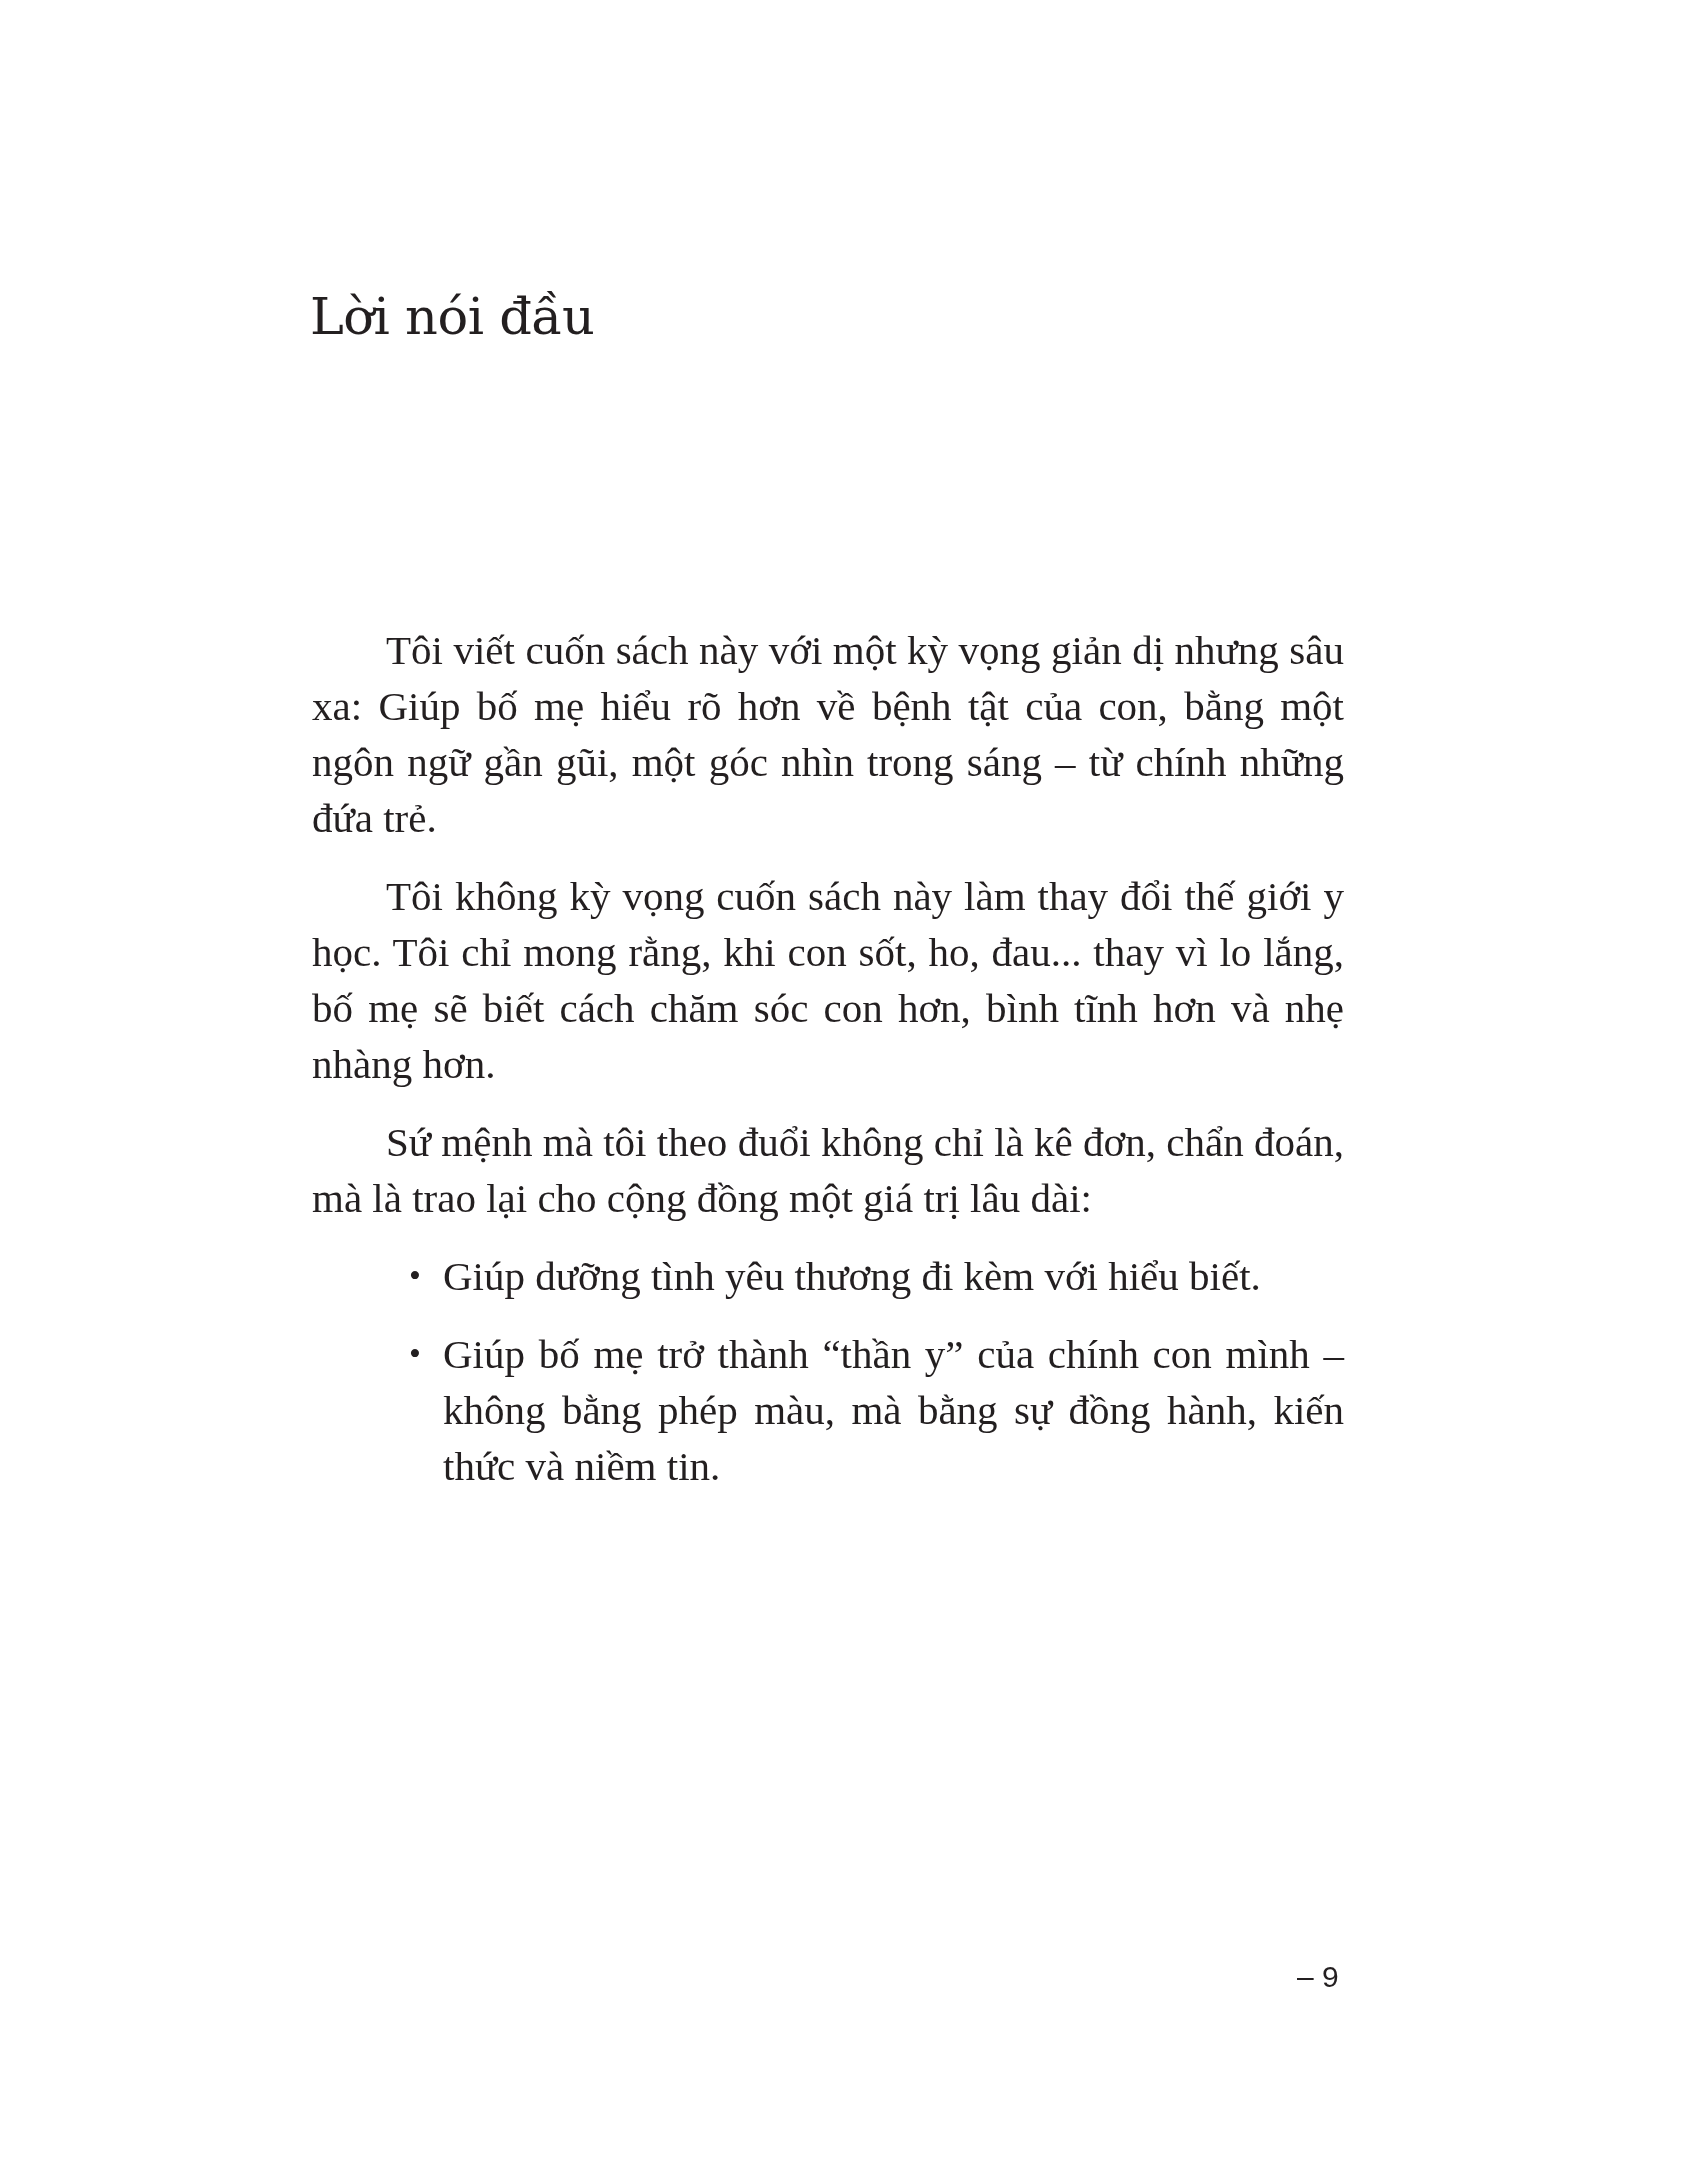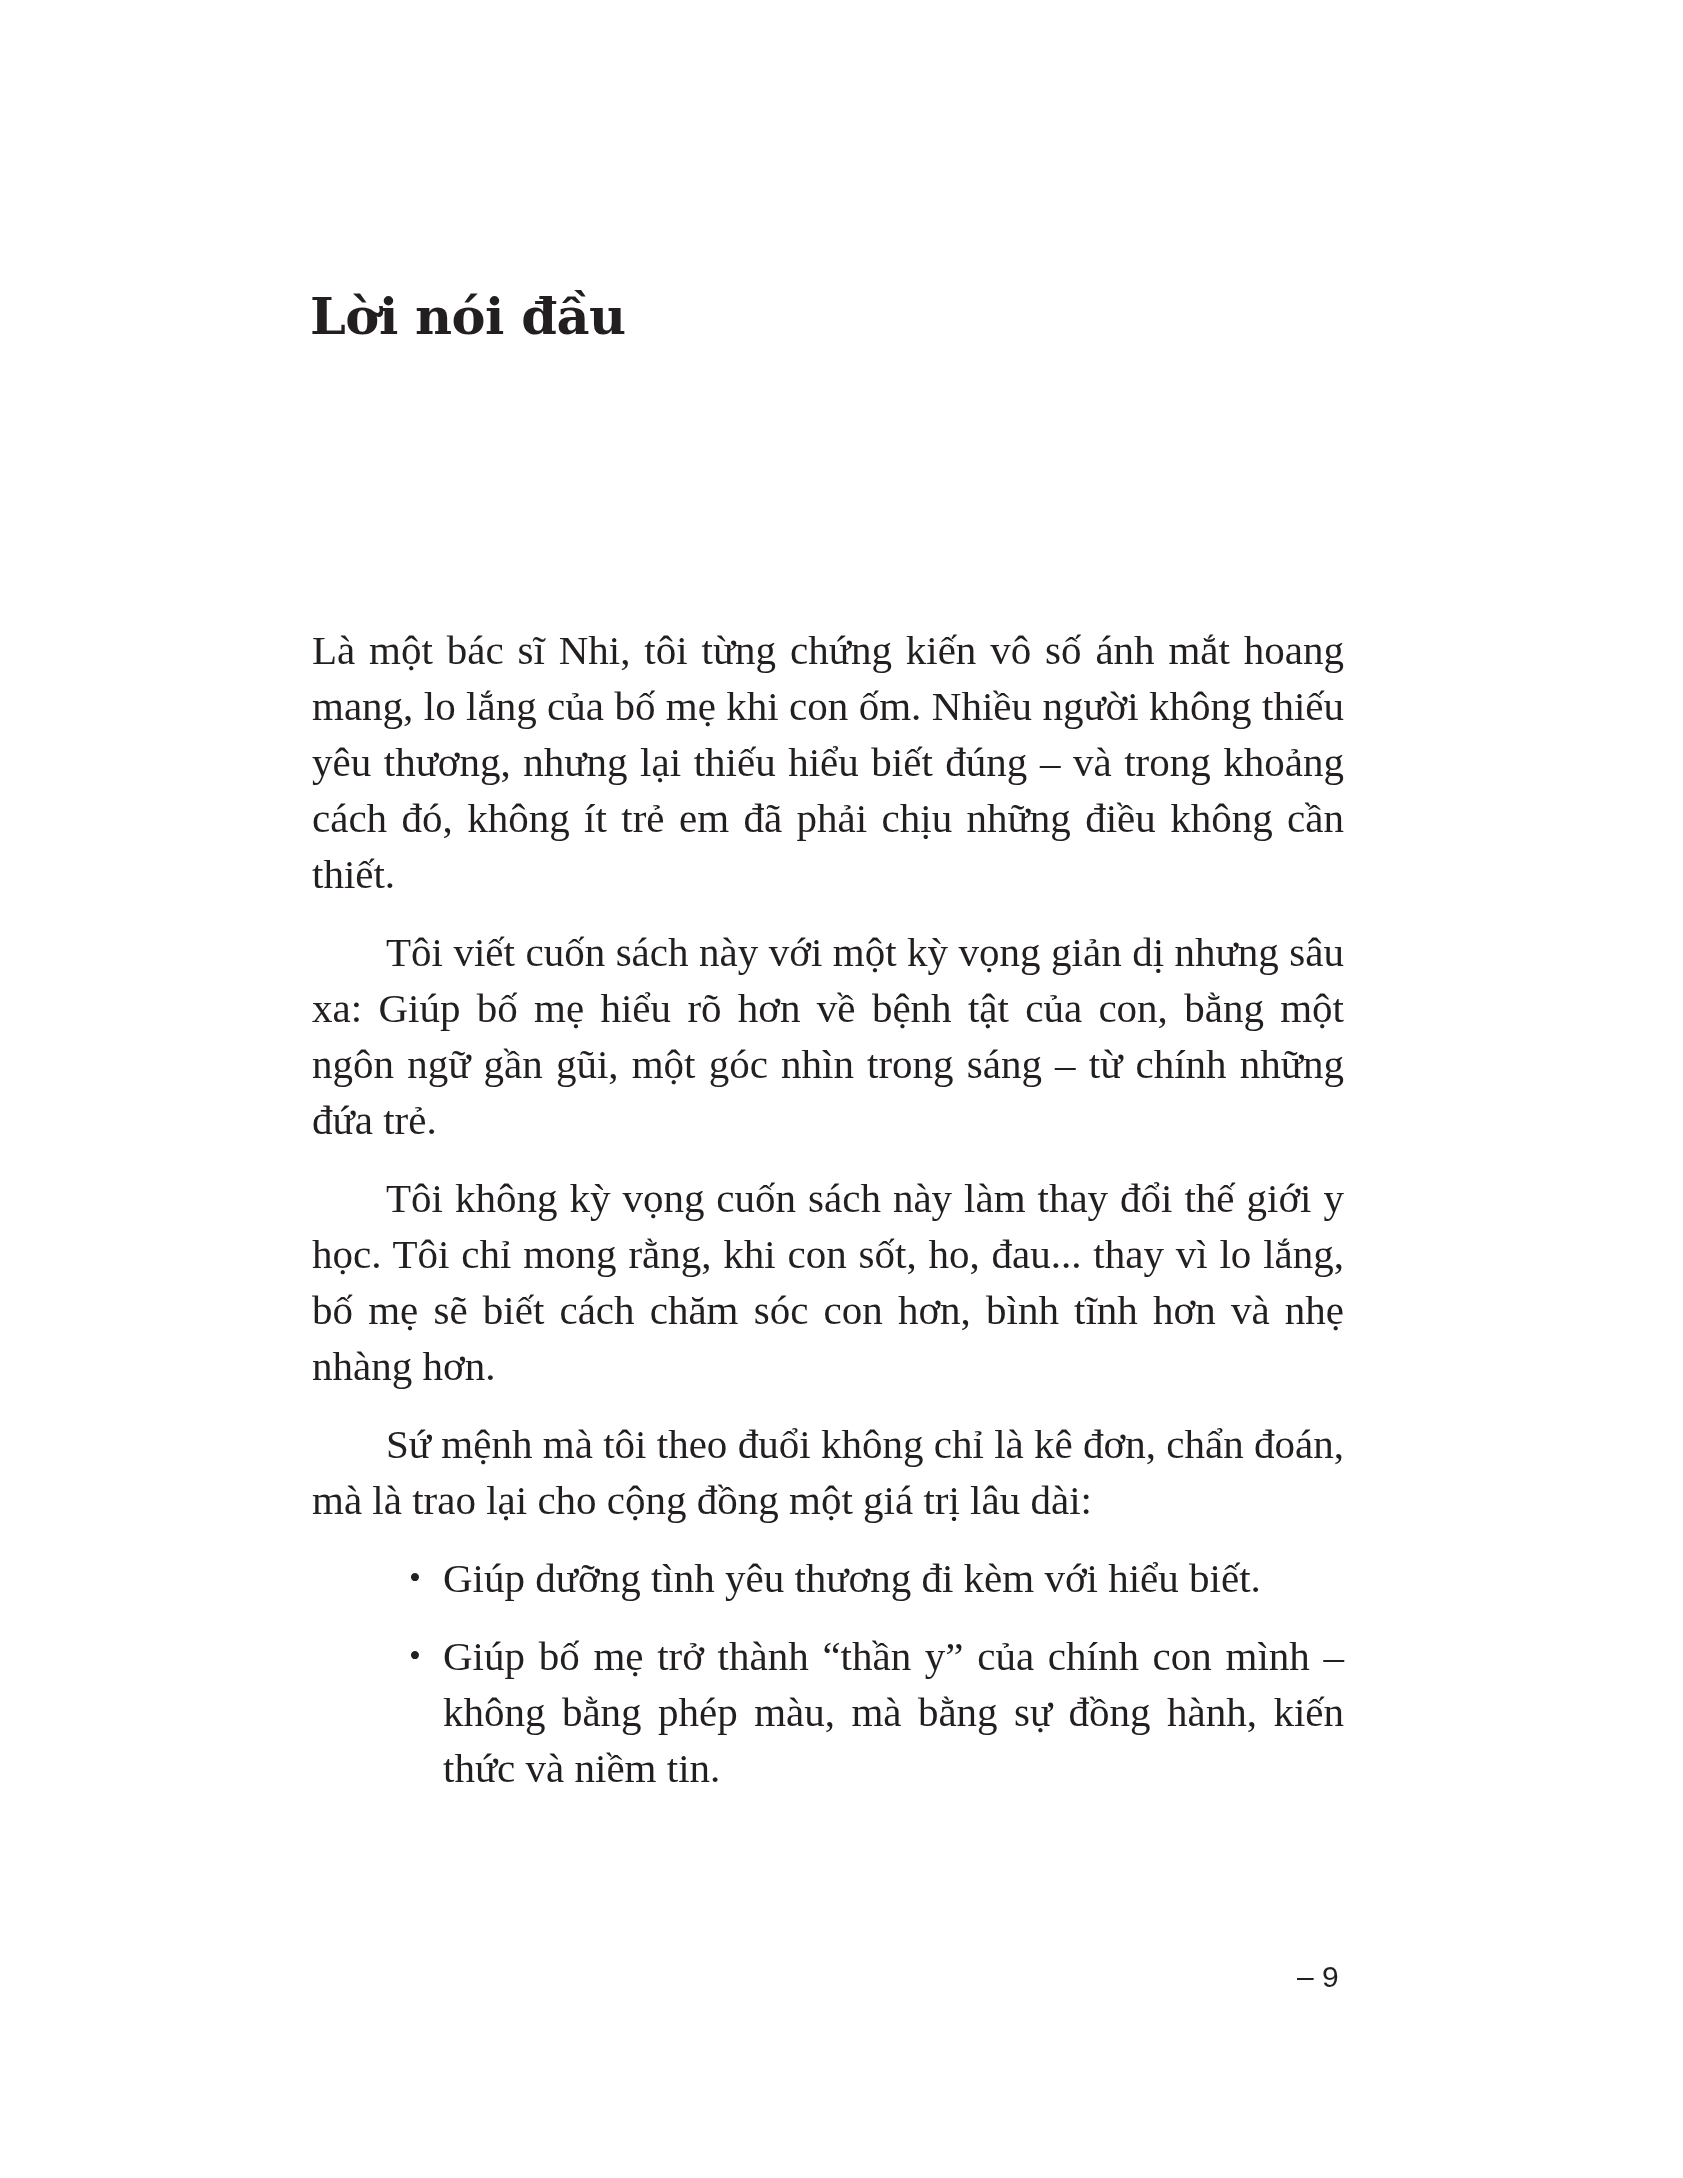--- a/index.html
+++ b/index.html
@@ -1,19 +1,19 @@
 <!DOCTYPE html>
 <html><head>
 <meta charset="utf-8">
 <style>
   html, body { margin:0; padding:0; background:#ffffff; }
   body { width:1683px; height:2178px; position:relative; overflow:hidden; color:#231f20; }
   .title {
     position:absolute; left:310px; top:282px;
-    font-family:"DejaVu Serif", serif; font-weight:bold;
+    font-family:"DejaVu Serif", serif; font-weight:normal;
     font-size:51px; line-height:69px; letter-spacing:-0.5px; margin:0;
   }
   .body {
     position:absolute; left:312px; top:622px; width:1032px;
     font-family:"Liberation Serif", serif; font-size:41px; line-height:56px;
   }
   .body p { margin:0 0 22px 0; text-align:justify; }
   .body p.indent { text-indent:74px; }
   .body p.first { text-indent:0; }
   .bullets { list-style:none; margin:0; padding:0 0 0 131px; }
@@ -25,21 +25,20 @@
     position:absolute; left:1297px; top:1960px;
     font-family:"Liberation Sans", sans-serif; font-size:30px; color:#231f20;
   }
 </style>
 </head>
 <body>
 
 <h1 class="title">Lời nói đầu</h1>
 
 <div class="body">
-  <p class="first">Là một bác sĩ Nhi, tôi từng chứng kiến vô số ánh mắt hoang mang, lo lắng của bố mẹ khi con ốm. Nhiều người không thiếu yêu thương, nhưng lại thiếu hiểu biết đúng – và trong khoảng cách đó, không ít trẻ em đã phải chịu những điều không cần thiết.</p>
   <p class="indent">Tôi viết cuốn sách này với một kỳ vọng giản dị nhưng sâu xa: Giúp bố mẹ hiểu rõ hơn về bệnh tật của con, bằng một ngôn ngữ gần gũi, một góc nhìn trong sáng – từ chính những đứa trẻ.</p>
   <p class="indent">Tôi không kỳ vọng cuốn sách này làm thay đổi thế giới y học. Tôi chỉ mong rằng, khi con sốt, ho, đau... thay vì lo lắng, bố mẹ sẽ biết cách chăm sóc con hơn, bình tĩnh hơn và nhẹ nhàng hơn.</p>
   <p class="indent">Sứ mệnh mà tôi theo đuổi không chỉ là kê đơn, chẩn đoán, mà là trao lại cho cộng đồng một giá trị lâu dài:</p>
   <ul class="bullets">
     <li>
       <span class="dot">•</span>
       <span>Giúp dưỡng tình yêu thương đi kèm với hiểu biết.</span>
     </li>
     <li>
       <span class="dot">•</span>

